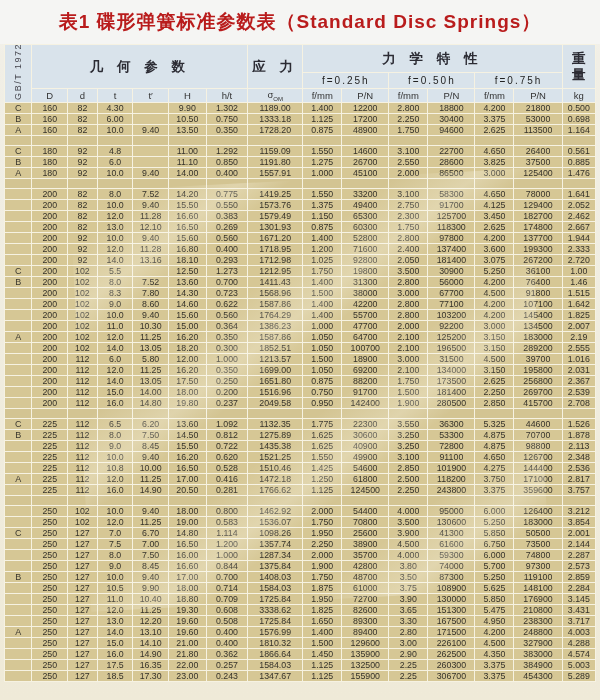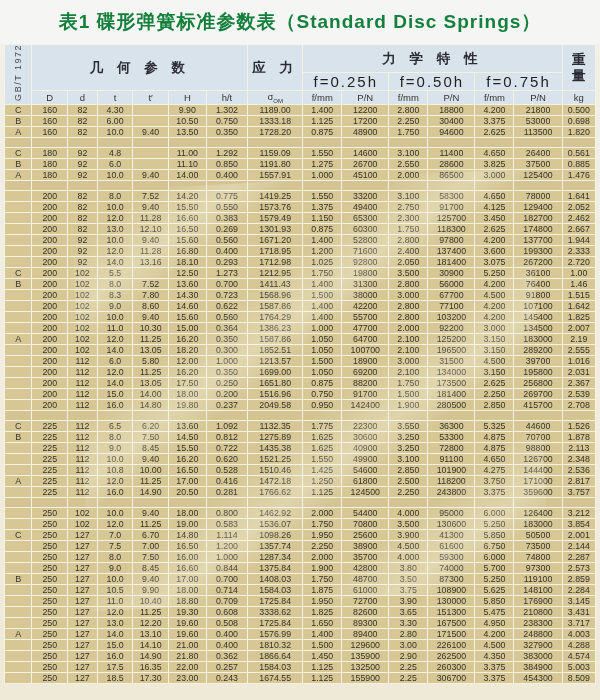--- a/index.html
+++ b/index.html
@@ -13,21 +13,21 @@
   .page{
     position:absolute;inset:0;
     background:linear-gradient(180deg,#f4f4f2 0%,#f1efe6 8%,#efead8 100%);
   }
   .title-bar{
     height:44px;
     display:flex;align-items:center;justify-content:center;
     background:#f5f5f3;
   }
   .title{
-    color:#15803d;
+    color:#b91c1c;
     font-size:19px;
     font-weight:bold;
     letter-spacing:1px;
     white-space:nowrap;
   }
   table.springs{
     width:592px;
     margin:0 4px;
     table-layout:fixed;
     border-collapse:separate;
@@ -51,21 +51,21 @@
     display:inline-block;
     writing-mode:vertical-rl;
     transform:rotate(180deg);
     font-size:9px;
     letter-spacing:1.5px;
     color:#44444c;
     line-height:1;
   }
   tr.flevels th{
     height:15px;
-    font-size:15px;
+    font-size:10px;
     letter-spacing:2px;
     color:#222;
   }
   th.weight-stack{font-size:13.5px;font-weight:bold;line-height:1.15;}
   th.weight-stack span{display:block;}
   tr.colnames th{
     height:13px;
     font-size:9.5px;
     color:#333;
   }
@@ -200,21 +200,21 @@
           <td>9.40</td>
           <td>13.50</td>
           <td>0.350</td>
           <td>1728.20</td>
           <td>0.875</td>
           <td>48900</td>
           <td>1.750</td>
           <td>94600</td>
           <td>2.625</td>
           <td>113500</td>
-          <td>1.820</td>
+          <td>1.164</td>
         </tr>
         <tr class="sep">
           <td></td>
           <td></td>
           <td></td>
           <td></td>
           <td></td>
           <td></td>
           <td></td>
           <td></td>
@@ -231,21 +231,21 @@
           <td>180</td>
           <td>92</td>
           <td>4.8</td>
           <td></td>
           <td>11.00</td>
           <td>1.292</td>
           <td>1159.09</td>
           <td>1.550</td>
           <td>14600</td>
           <td>3.100</td>
-          <td>11400</td>
+          <td>22700</td>
           <td>4.650</td>
           <td>26400</td>
           <td>0.561</td>
         </tr>
         <tr>
           <td class="cls">B</td>
           <td>180</td>
           <td>92</td>
           <td>6.0</td>
           <td></td>
@@ -1043,26 +1043,26 @@
           <td>5.003</td>
         </tr>
         <tr>
           <td class="cls"></td>
           <td>250</td>
           <td>127</td>
           <td>18.5</td>
           <td>17.30</td>
           <td>23.00</td>
           <td>0.243</td>
-          <td>1674.55</td>
+          <td>1347.67</td>
           <td>1.125</td>
           <td>155900</td>
           <td>2.25</td>
           <td>306700</td>
           <td>3.375</td>
           <td>454300</td>
-          <td>8.509</td>
+          <td>5.289</td>
         </tr>
       </tbody>
   </table>
 
   <div class="watermark"></div>
 </div>
 
 </body></html>

